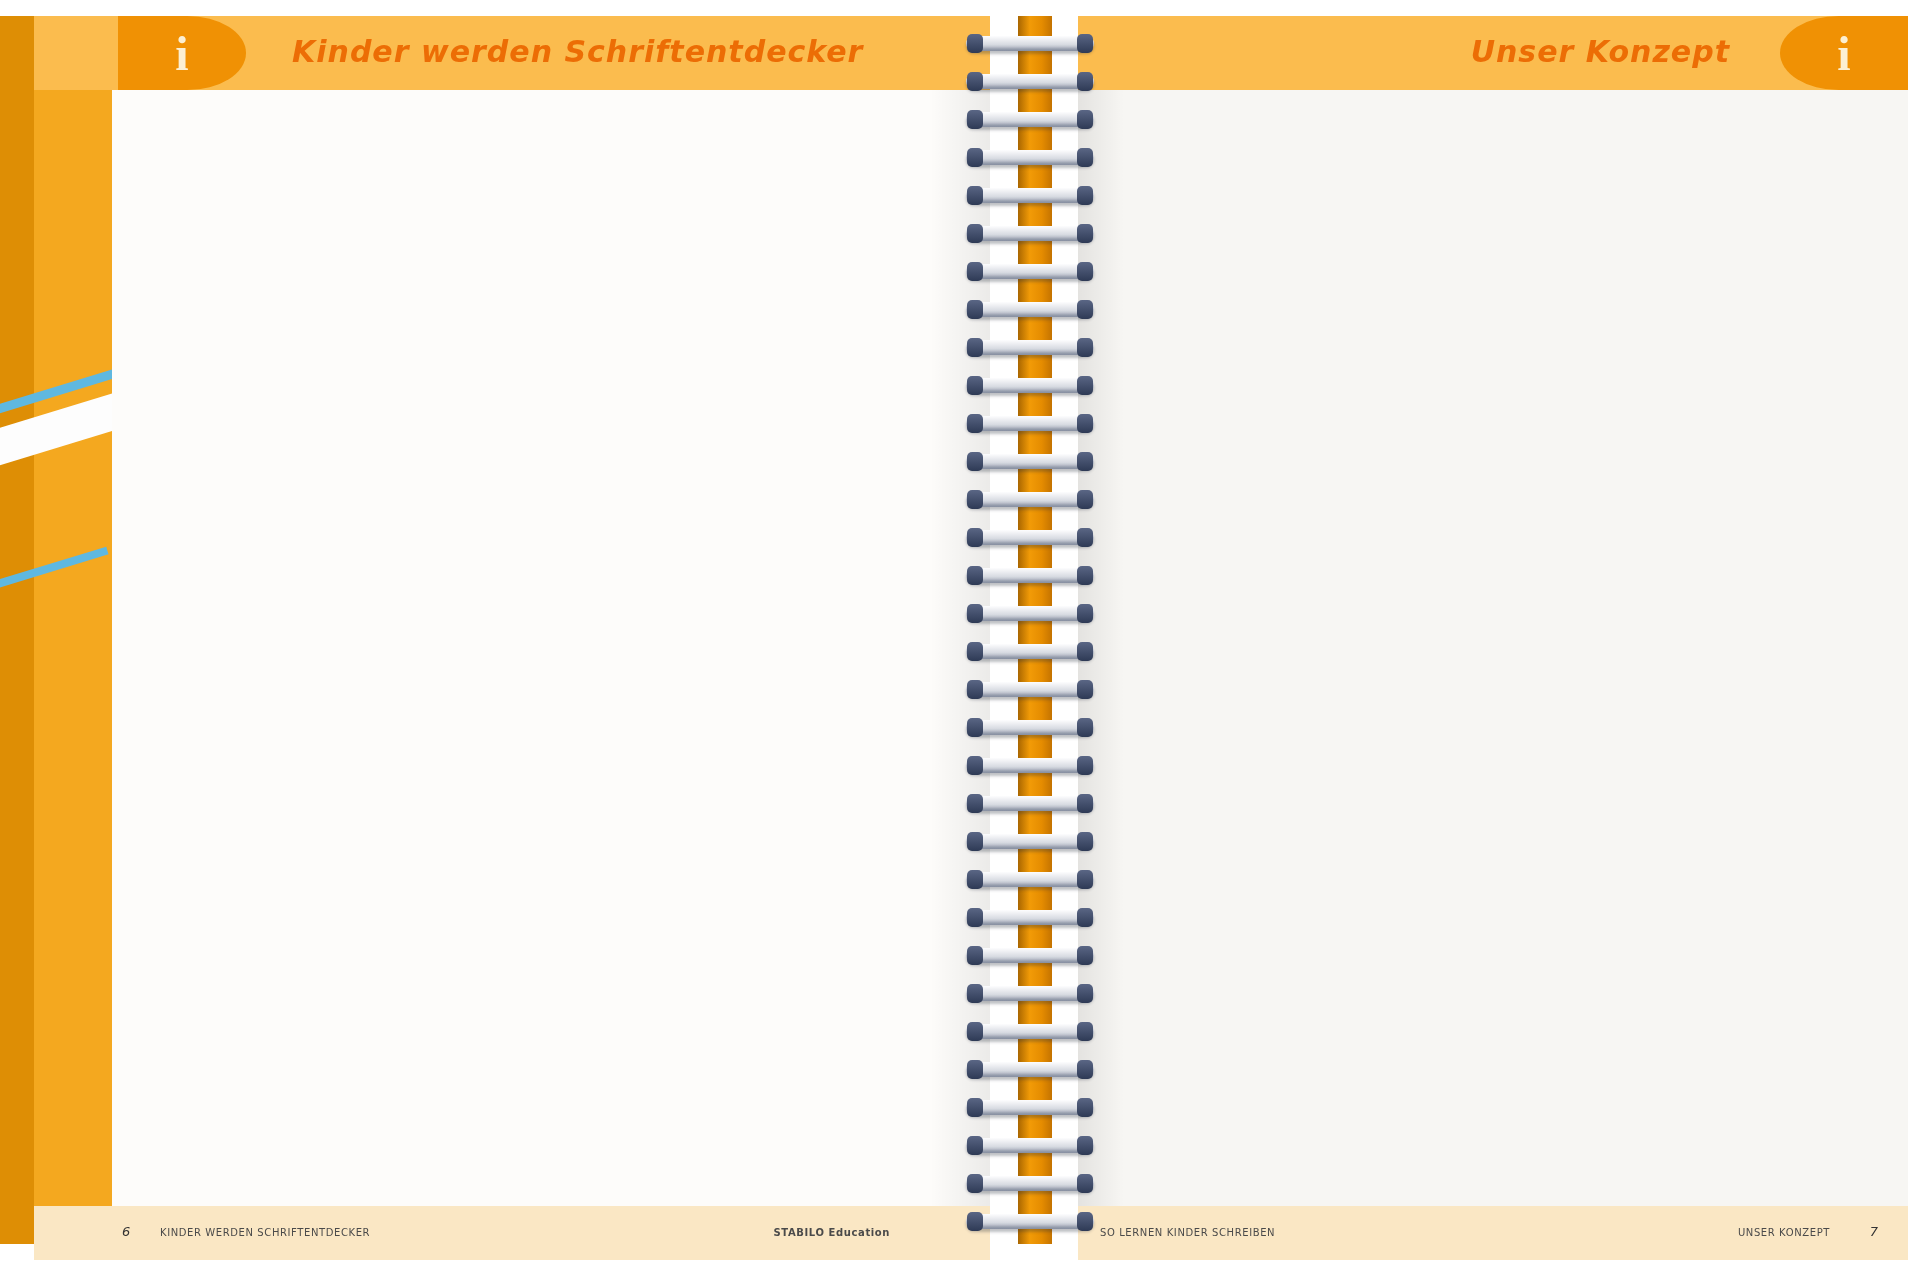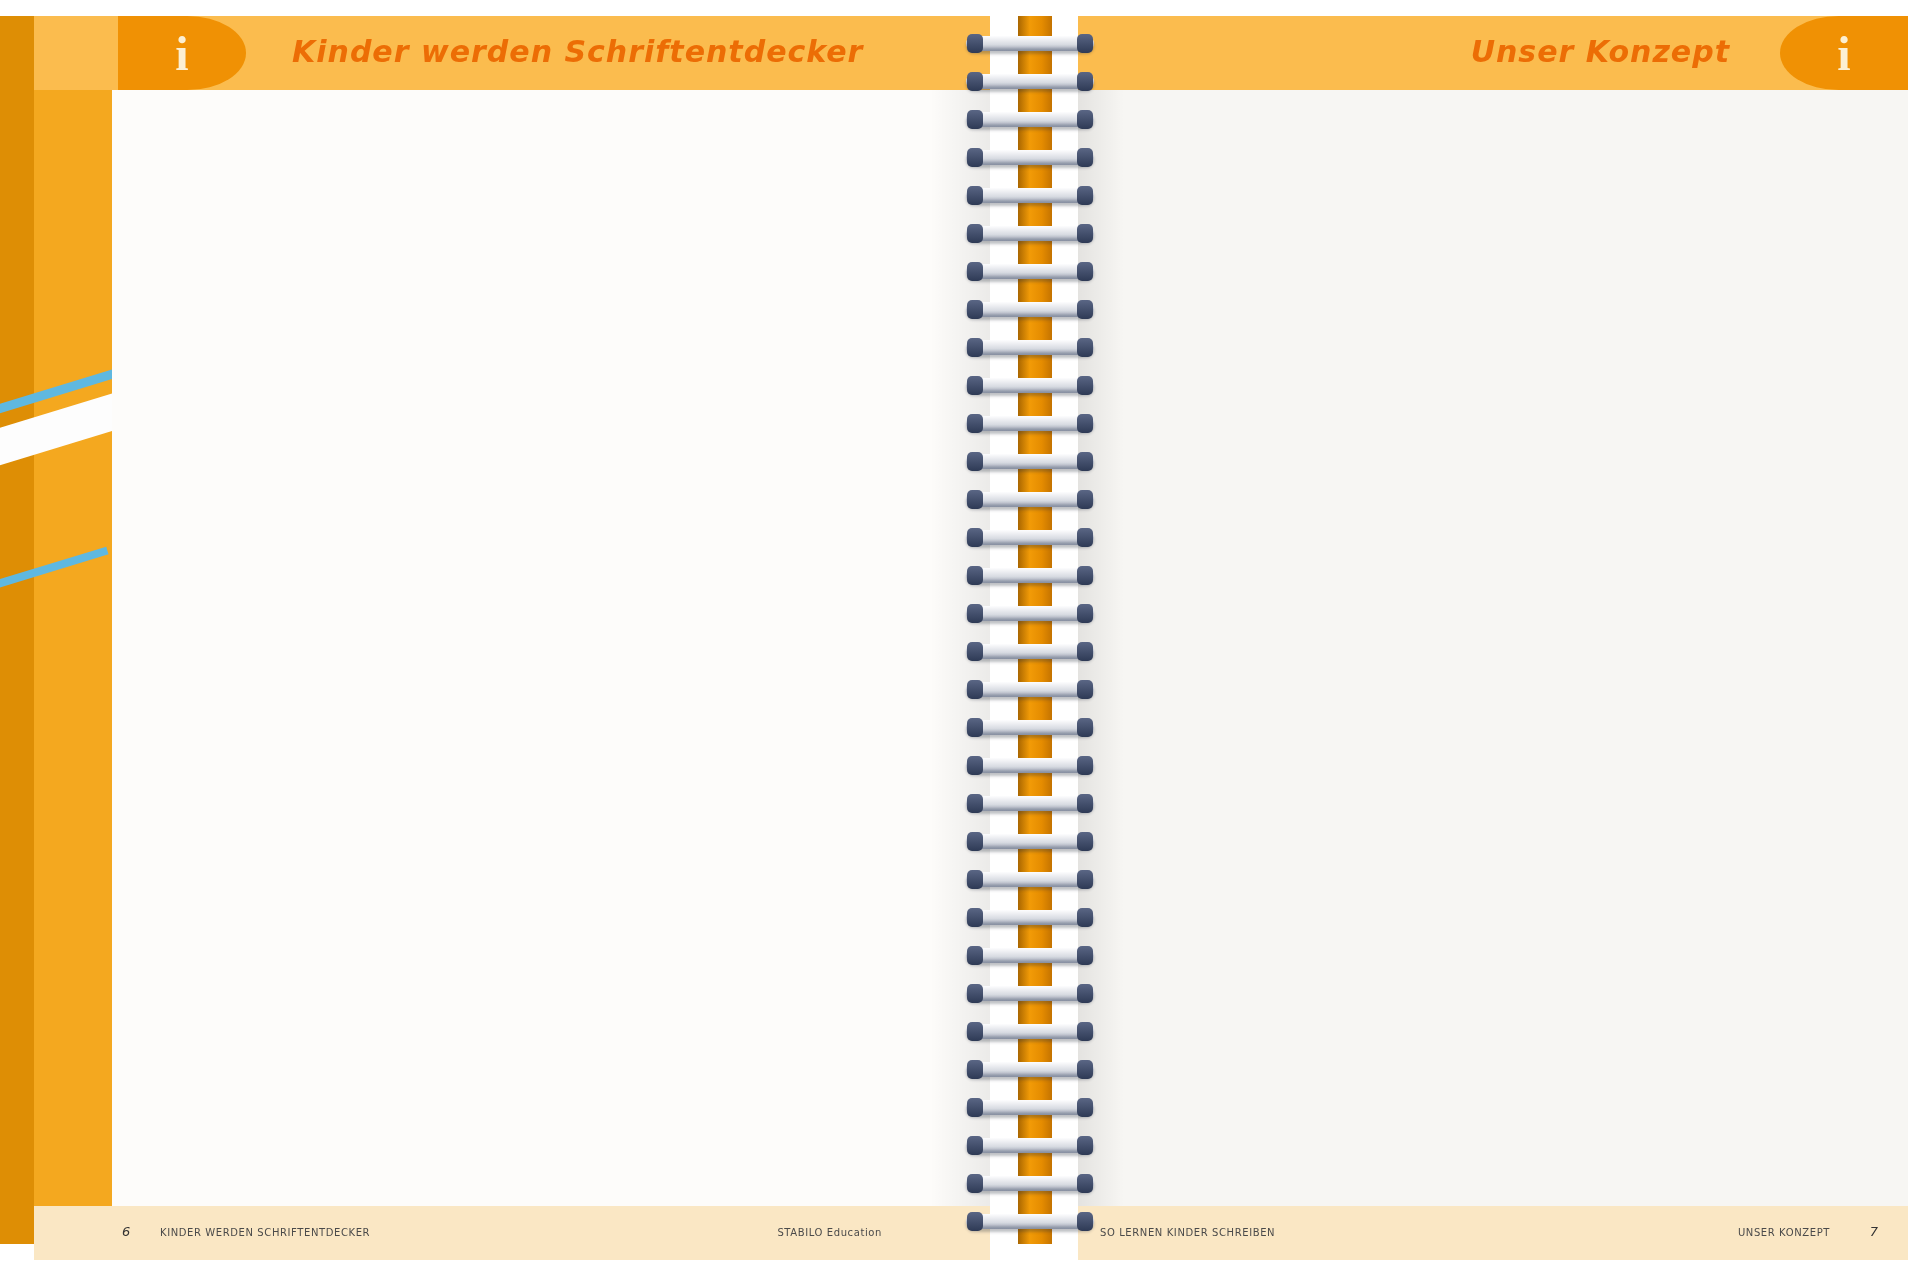--- a/index.html
+++ b/index.html
@@ -353,19 +353,19 @@
   <p>Dabei holt jede Übung das Kind dort ab, wo es steht: Die Einheiten orientieren sich an den individuellen schreibmotorischen Lernvoraussetzungen. Auch für die Pädagogen gibt es Hinweise und Tipps zur gezielten, individuellen Begleitung jedes einzelnen Kindes.</p>
   <div class="orange-h" style="margin-top:18px;">Der Lernprozess von Kindern</div>
   <p>Ein kontinuierlicher Wechsel aus gezielt aufeinander aufbauenden Lernprozessen sorgt dafür, dass sich jedes Kind in seiner eigenen Geschwindigkeit entwickeln kann. Wichtig ist der Blick auf den Weg: Nicht jedes Kind braucht zur gleichen Zeit den gleichen Rahmen. Es zählt, dass Kinder Lust auf Schrift bekommen – über Bewegungen und auch miteinander, mit gezielt leichteren und schwereren, vereinfachten und ausgeschmückten Übungen in vielen Varianten, Spuren und Formen – ganz individuell.</p>
   <p>Eine gezielt ausgewählte Förderung für Schreibanfänger setzt Bewegungsabläufe automatisch um. Übungen sind schnell erfolgreich, machen stolz, motivieren – und bilden die gemeinsame Grundlage für Beobachtungsgespräche.</p>
   <p>Was kann das Kind? Was kann es als Nächstes erlernen und üben? Was muss weiter gefördert werden?</p>
 </div>
 
 <div class="footer l">
   <span class="pnum" style="left:88px;">6</span>
   <span class="cap" style="left:126px;">KINDER WERDEN SCHRIFTENTDECKER</span>
-  <span class="cap" style="right:108px;">STABILO Education</span>
+  <span class="cap" style="right:100px;font-weight:bold;">STABILO Education</span>
 </div>
 <div class="footer r">
   <span class="cap" style="left:22px;">SO LERNEN KINDER SCHREIBEN</span>
   <span class="cap" style="right:78px;">UNSER KONZEPT</span>
   <span class="pnum" style="right:30px;">7</span>
 </div>
 
 </body></html>

